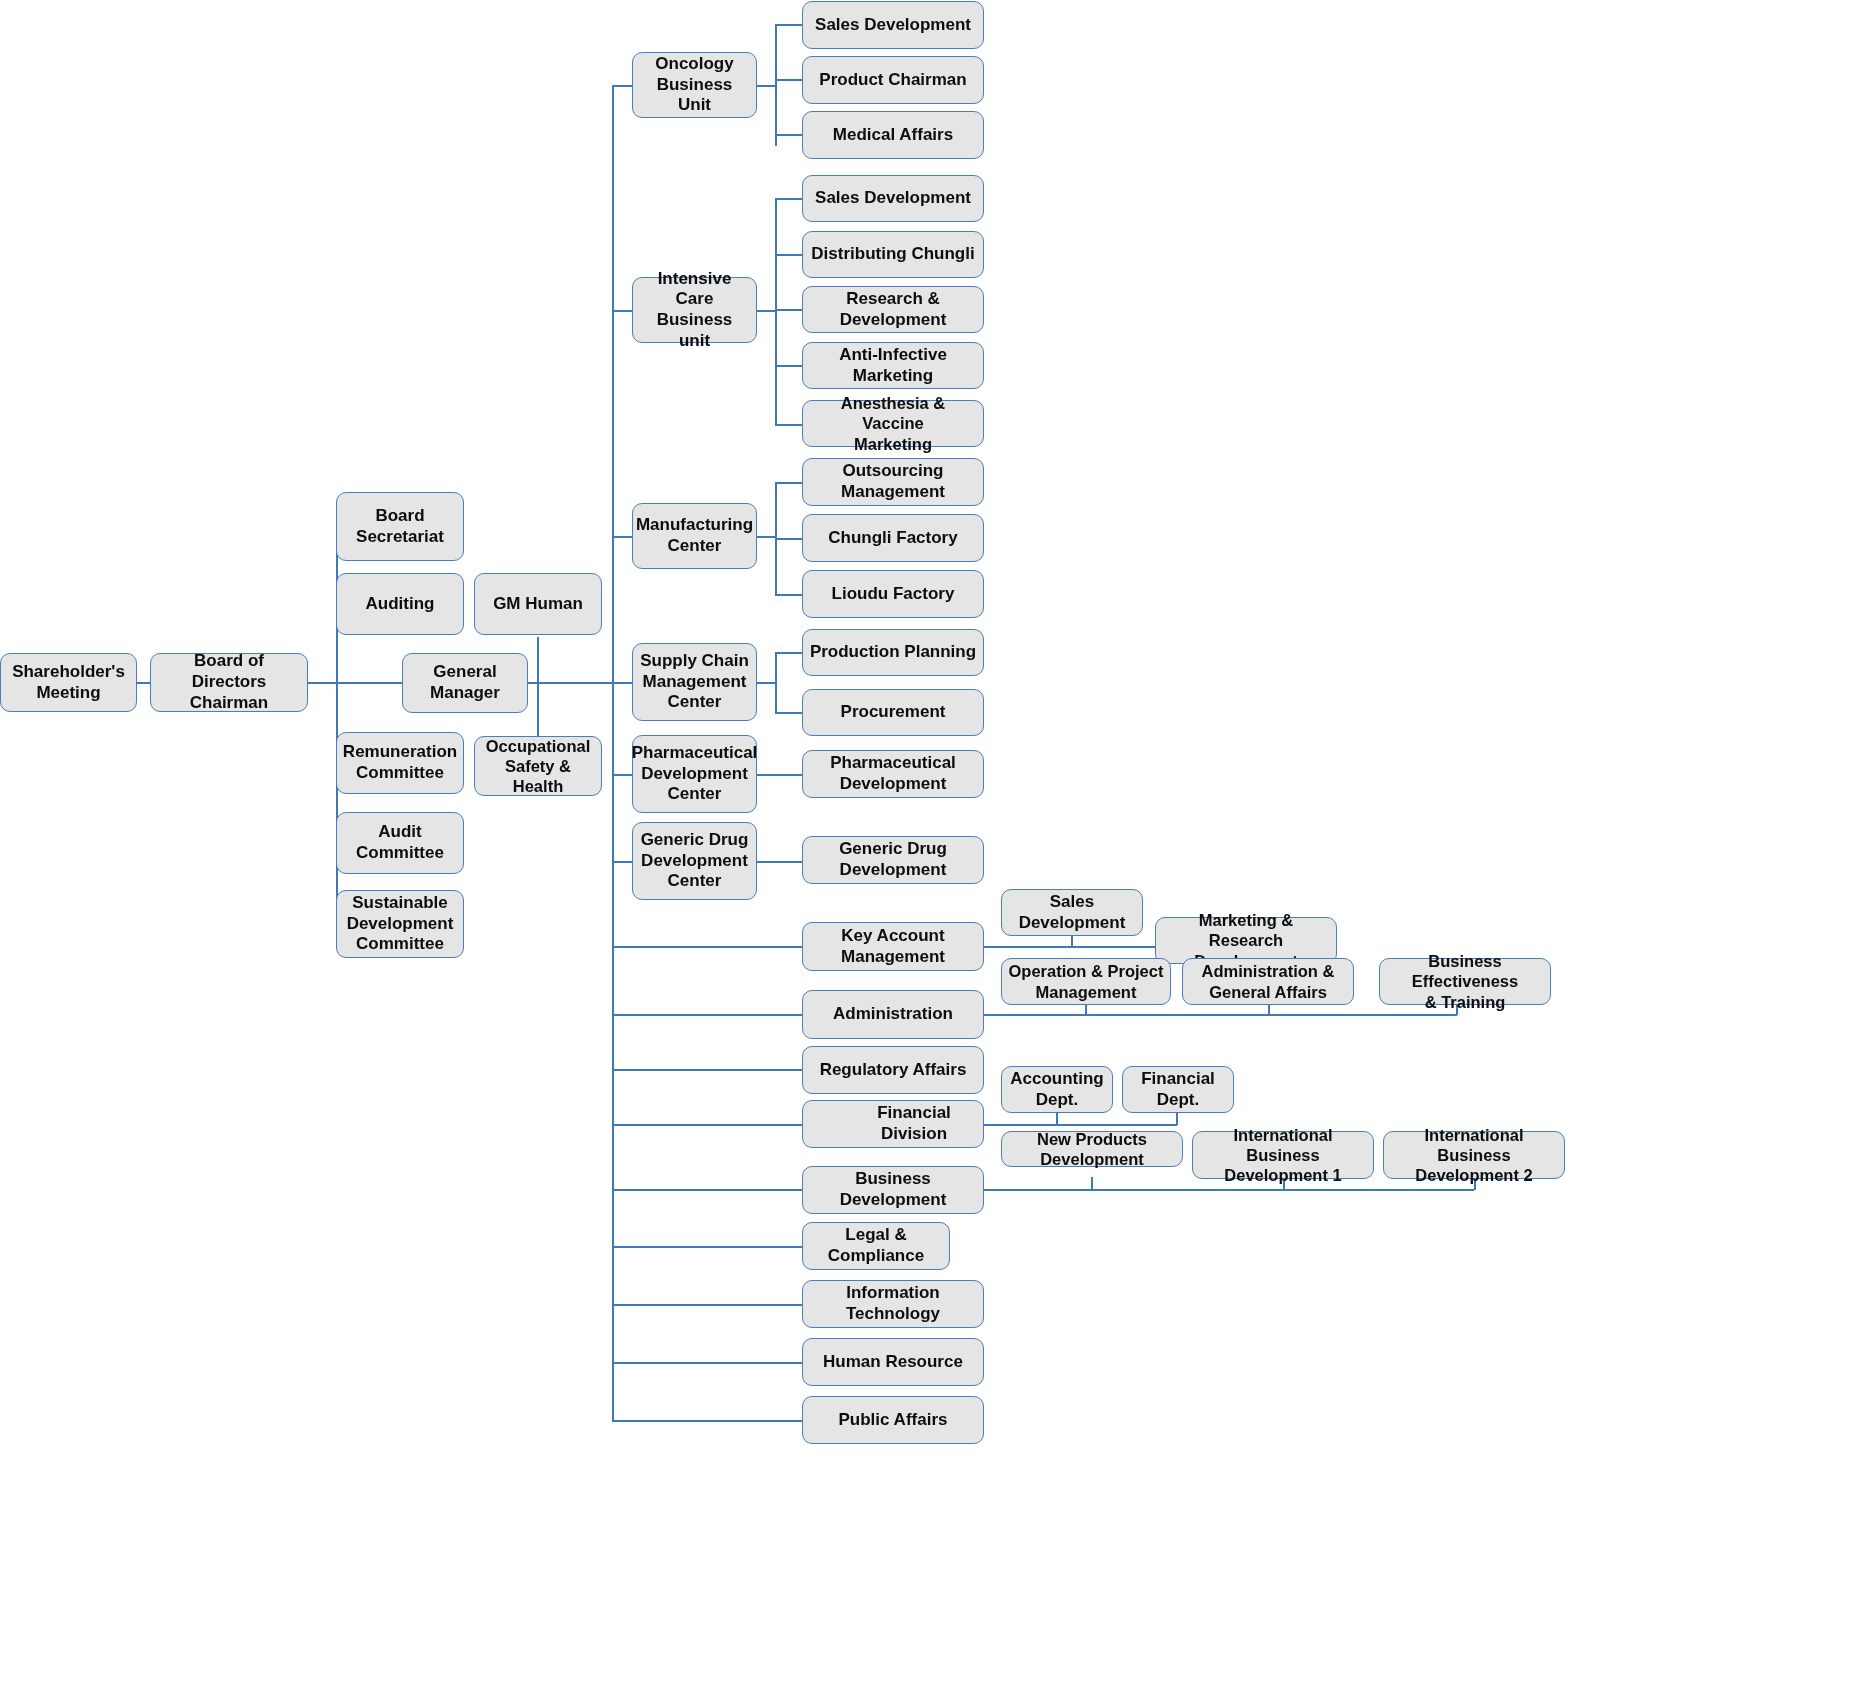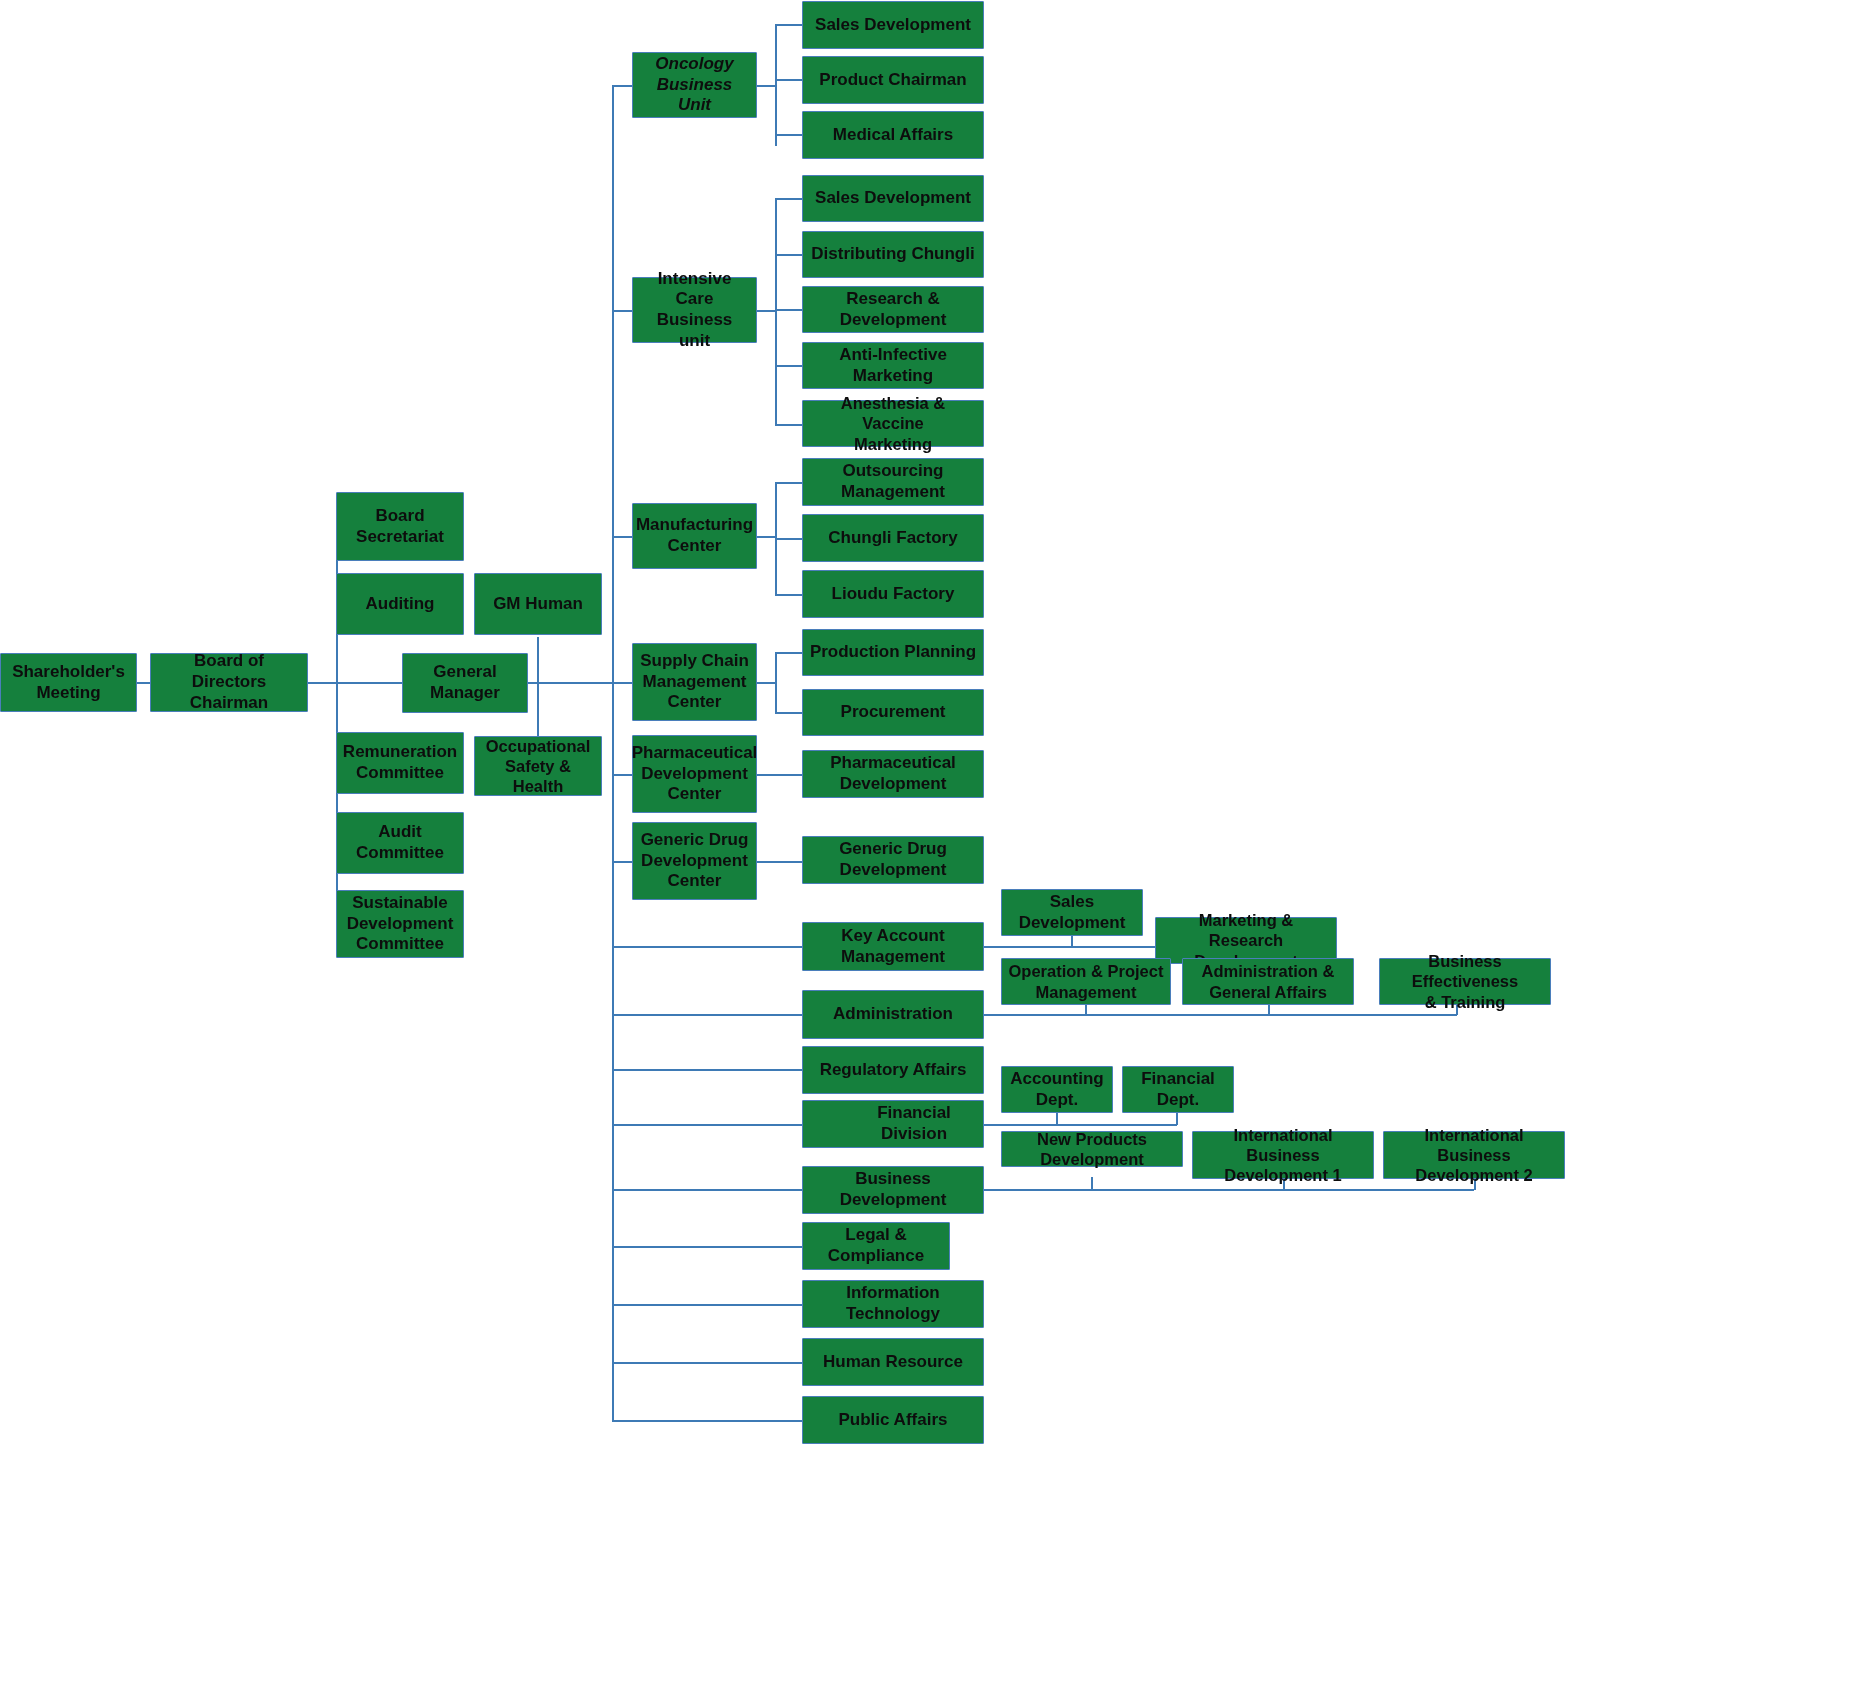--- a/index.html
+++ b/index.html
@@ -1,23 +1,23 @@
 <!DOCTYPE html>
 <html><head>
 <meta charset="utf-8">
 <style>
   html,body{margin:0;padding:0;background:#ffffff;}
   body{font-family:"Liberation Sans",sans-serif;}
   #chart{position:relative;width:1853px;height:1706px;background:#fff;overflow:hidden;}
   .node{
     position:absolute;
     box-sizing:border-box;
-    background:#15803d;
+    background:#e5e5e5;
     border:1.6px solid #4a7ebb;
-    border-radius:1px;
+    border-radius:10px;
     display:flex;
     align-items:center;
     justify-content:center;
     text-align:center;
     color:#0d0d0d;
     font-weight:bold;
     font-size:17px;
     line-height:1.22;
     padding:2px 6px;
     font-family:"Liberation Sans",sans-serif;
@@ -123,21 +123,21 @@
   <div class="node" style="left:336px;top:492px;width:128px;height:69px;">Board<br>Secretariat</div>
   <div class="node" style="left:336px;top:573px;width:128px;height:62px;">Auditing</div>
   <div class="node" style="left:336px;top:732px;width:128px;height:62px;">Remuneration<br>Committee</div>
   <div class="node" style="left:336px;top:812px;width:128px;height:62px;">Audit<br>Committee</div>
   <div class="node" style="left:336px;top:890px;width:128px;height:68px;">Sustainable<br>Development<br>Committee</div>
 
   <div class="node" style="left:474px;top:573px;width:128px;height:62px;">GM Human</div>
   <div class="node" style="left:402px;top:653px;width:126px;height:60px;">General<br>Manager</div>
   <div class="node small" style="left:474px;top:736px;width:128px;height:60px;">Occupational<br>Safety &amp; Health</div>
 
-  <div class="node" style="left:632px;top:52px;width:125px;height:66px;font-style:italic;">Oncology<br>Business Unit</div>
+  <div class="node" style="left:632px;top:52px;width:125px;height:66px;">Oncology<br>Business Unit</div>
   <div class="node" style="left:802px;top:1px;width:182px;height:48px;">Sales Development</div>
   <div class="node" style="left:802px;top:56px;width:182px;height:48px;">Product Chairman</div>
   <div class="node" style="left:802px;top:111px;width:182px;height:48px;">Medical Affairs</div>
 
   <div class="node" style="left:632px;top:277px;width:125px;height:66px;">Intensive Care<br>Business unit</div>
   <div class="node" style="left:802px;top:175px;width:182px;height:47px;">Sales Development</div>
   <div class="node" style="left:802px;top:231px;width:182px;height:47px;">Distributing Chungli</div>
   <div class="node" style="left:802px;top:286px;width:182px;height:47px;">Research &amp;<br>Development</div>
   <div class="node" style="left:802px;top:342px;width:182px;height:47px;">Anti-Infective<br>Marketing</div>
   <div class="node small" style="left:802px;top:400px;width:182px;height:47px;">Anesthesia &amp; Vaccine<br>Marketing</div>

